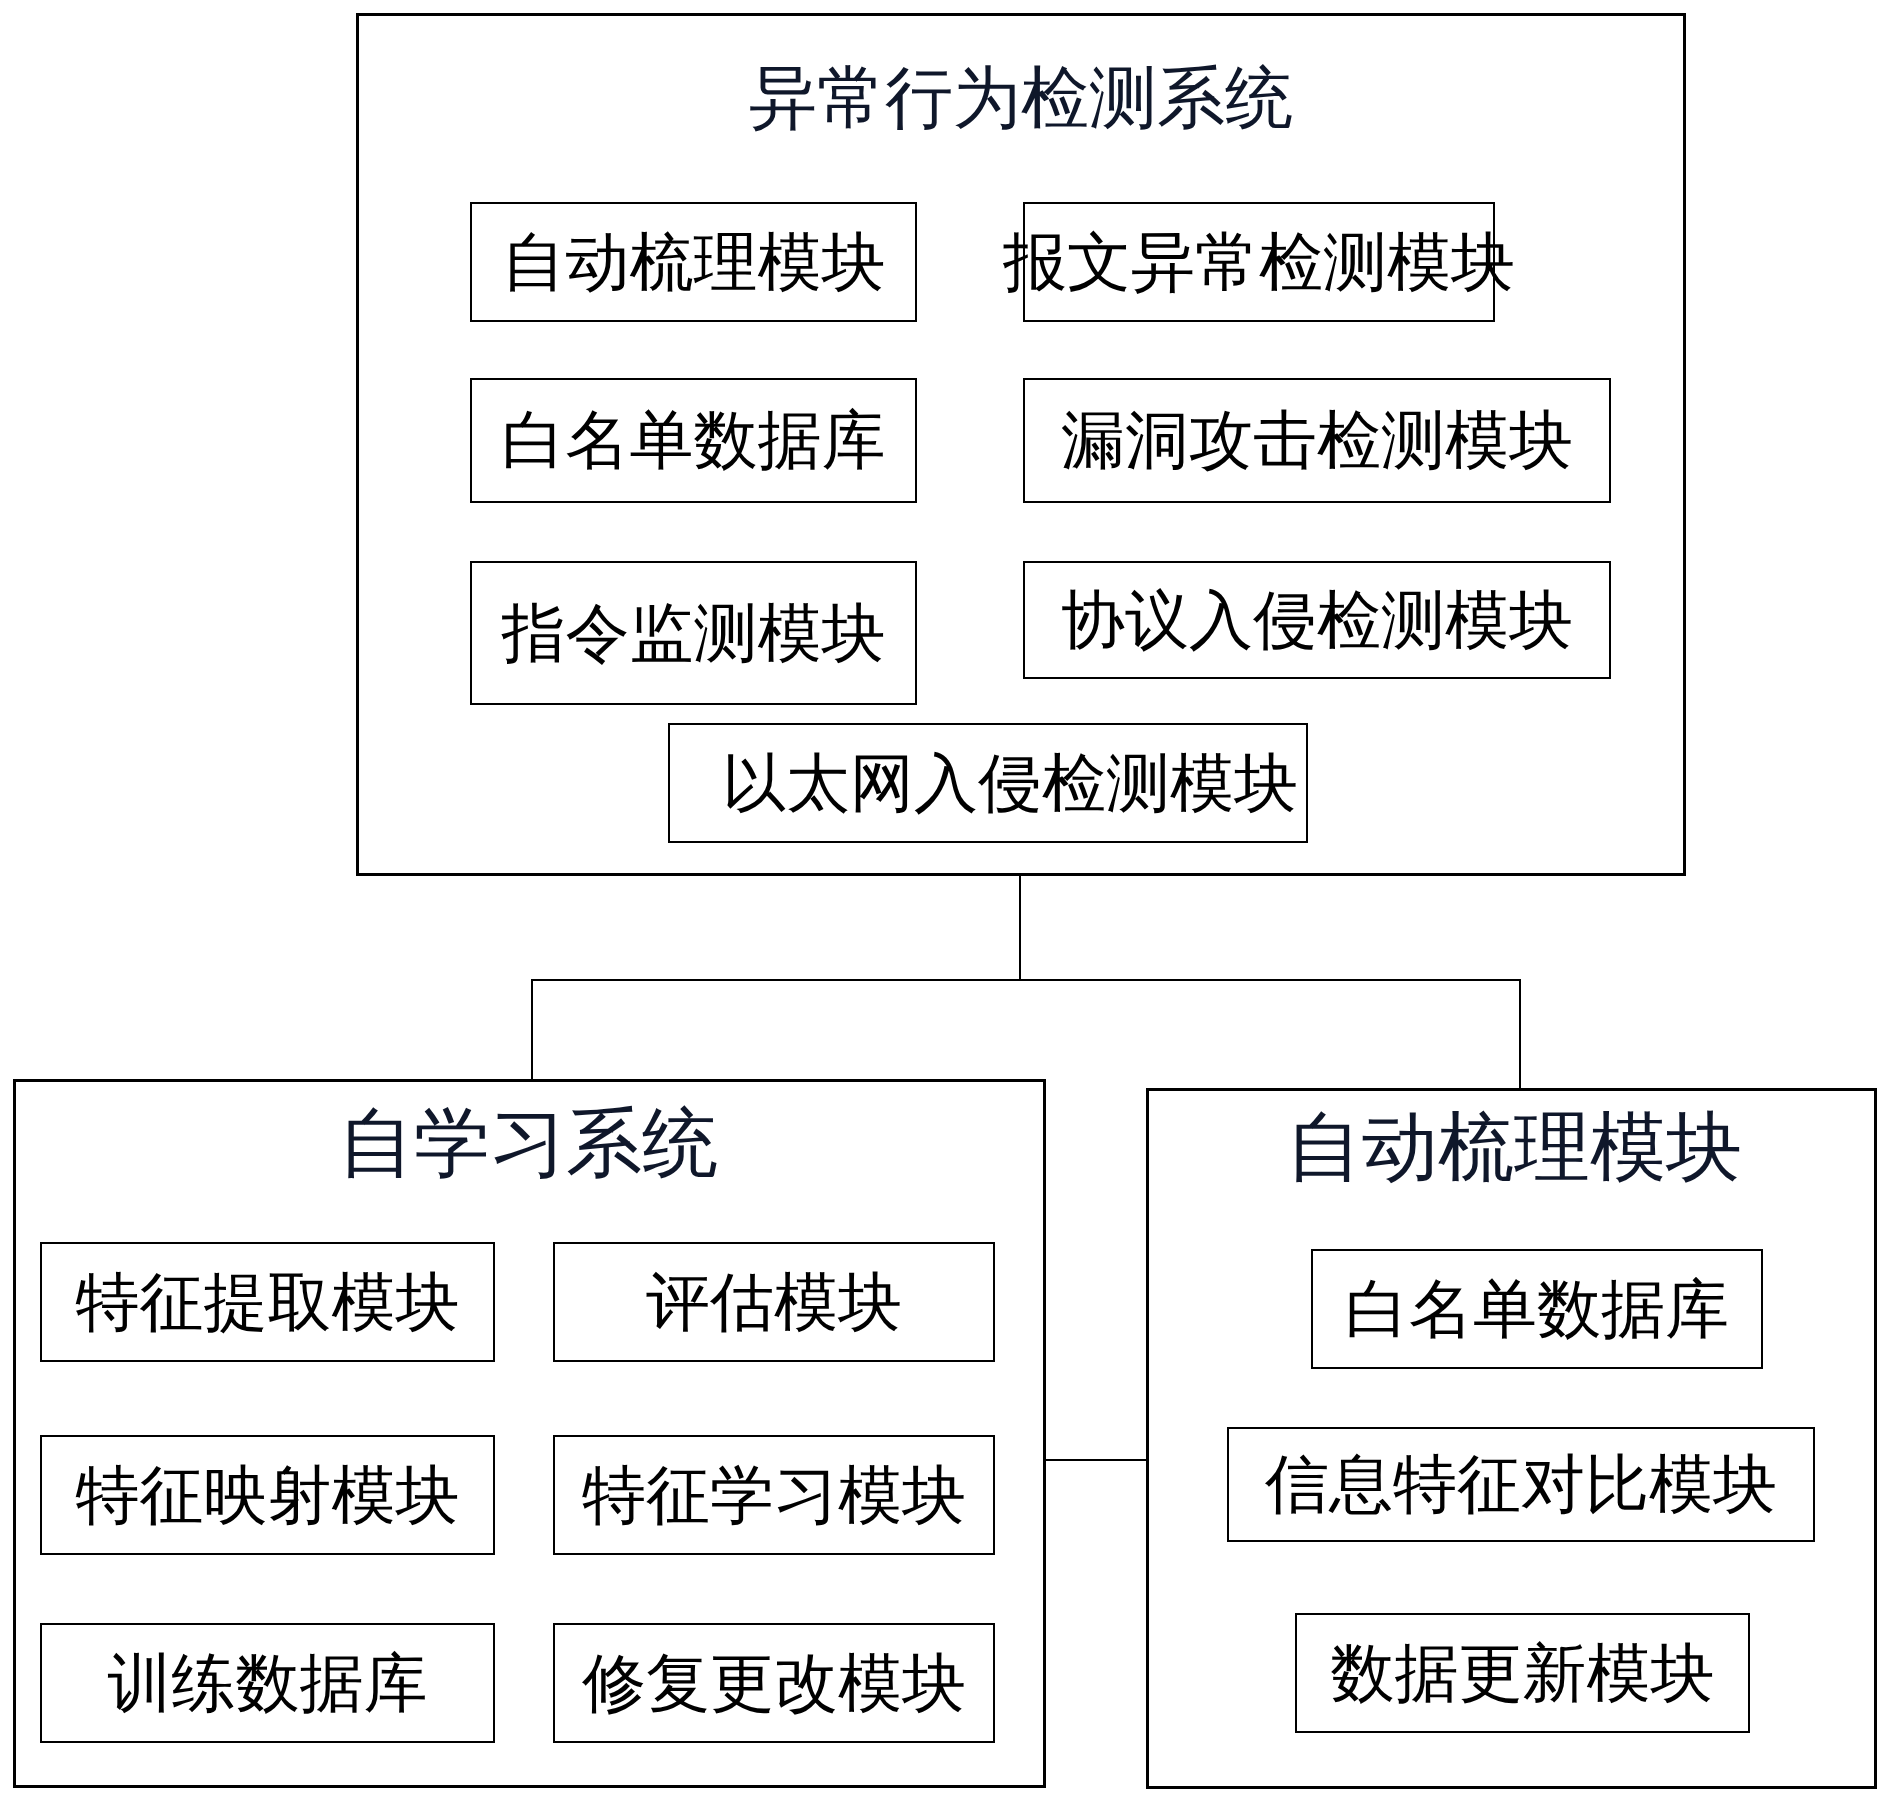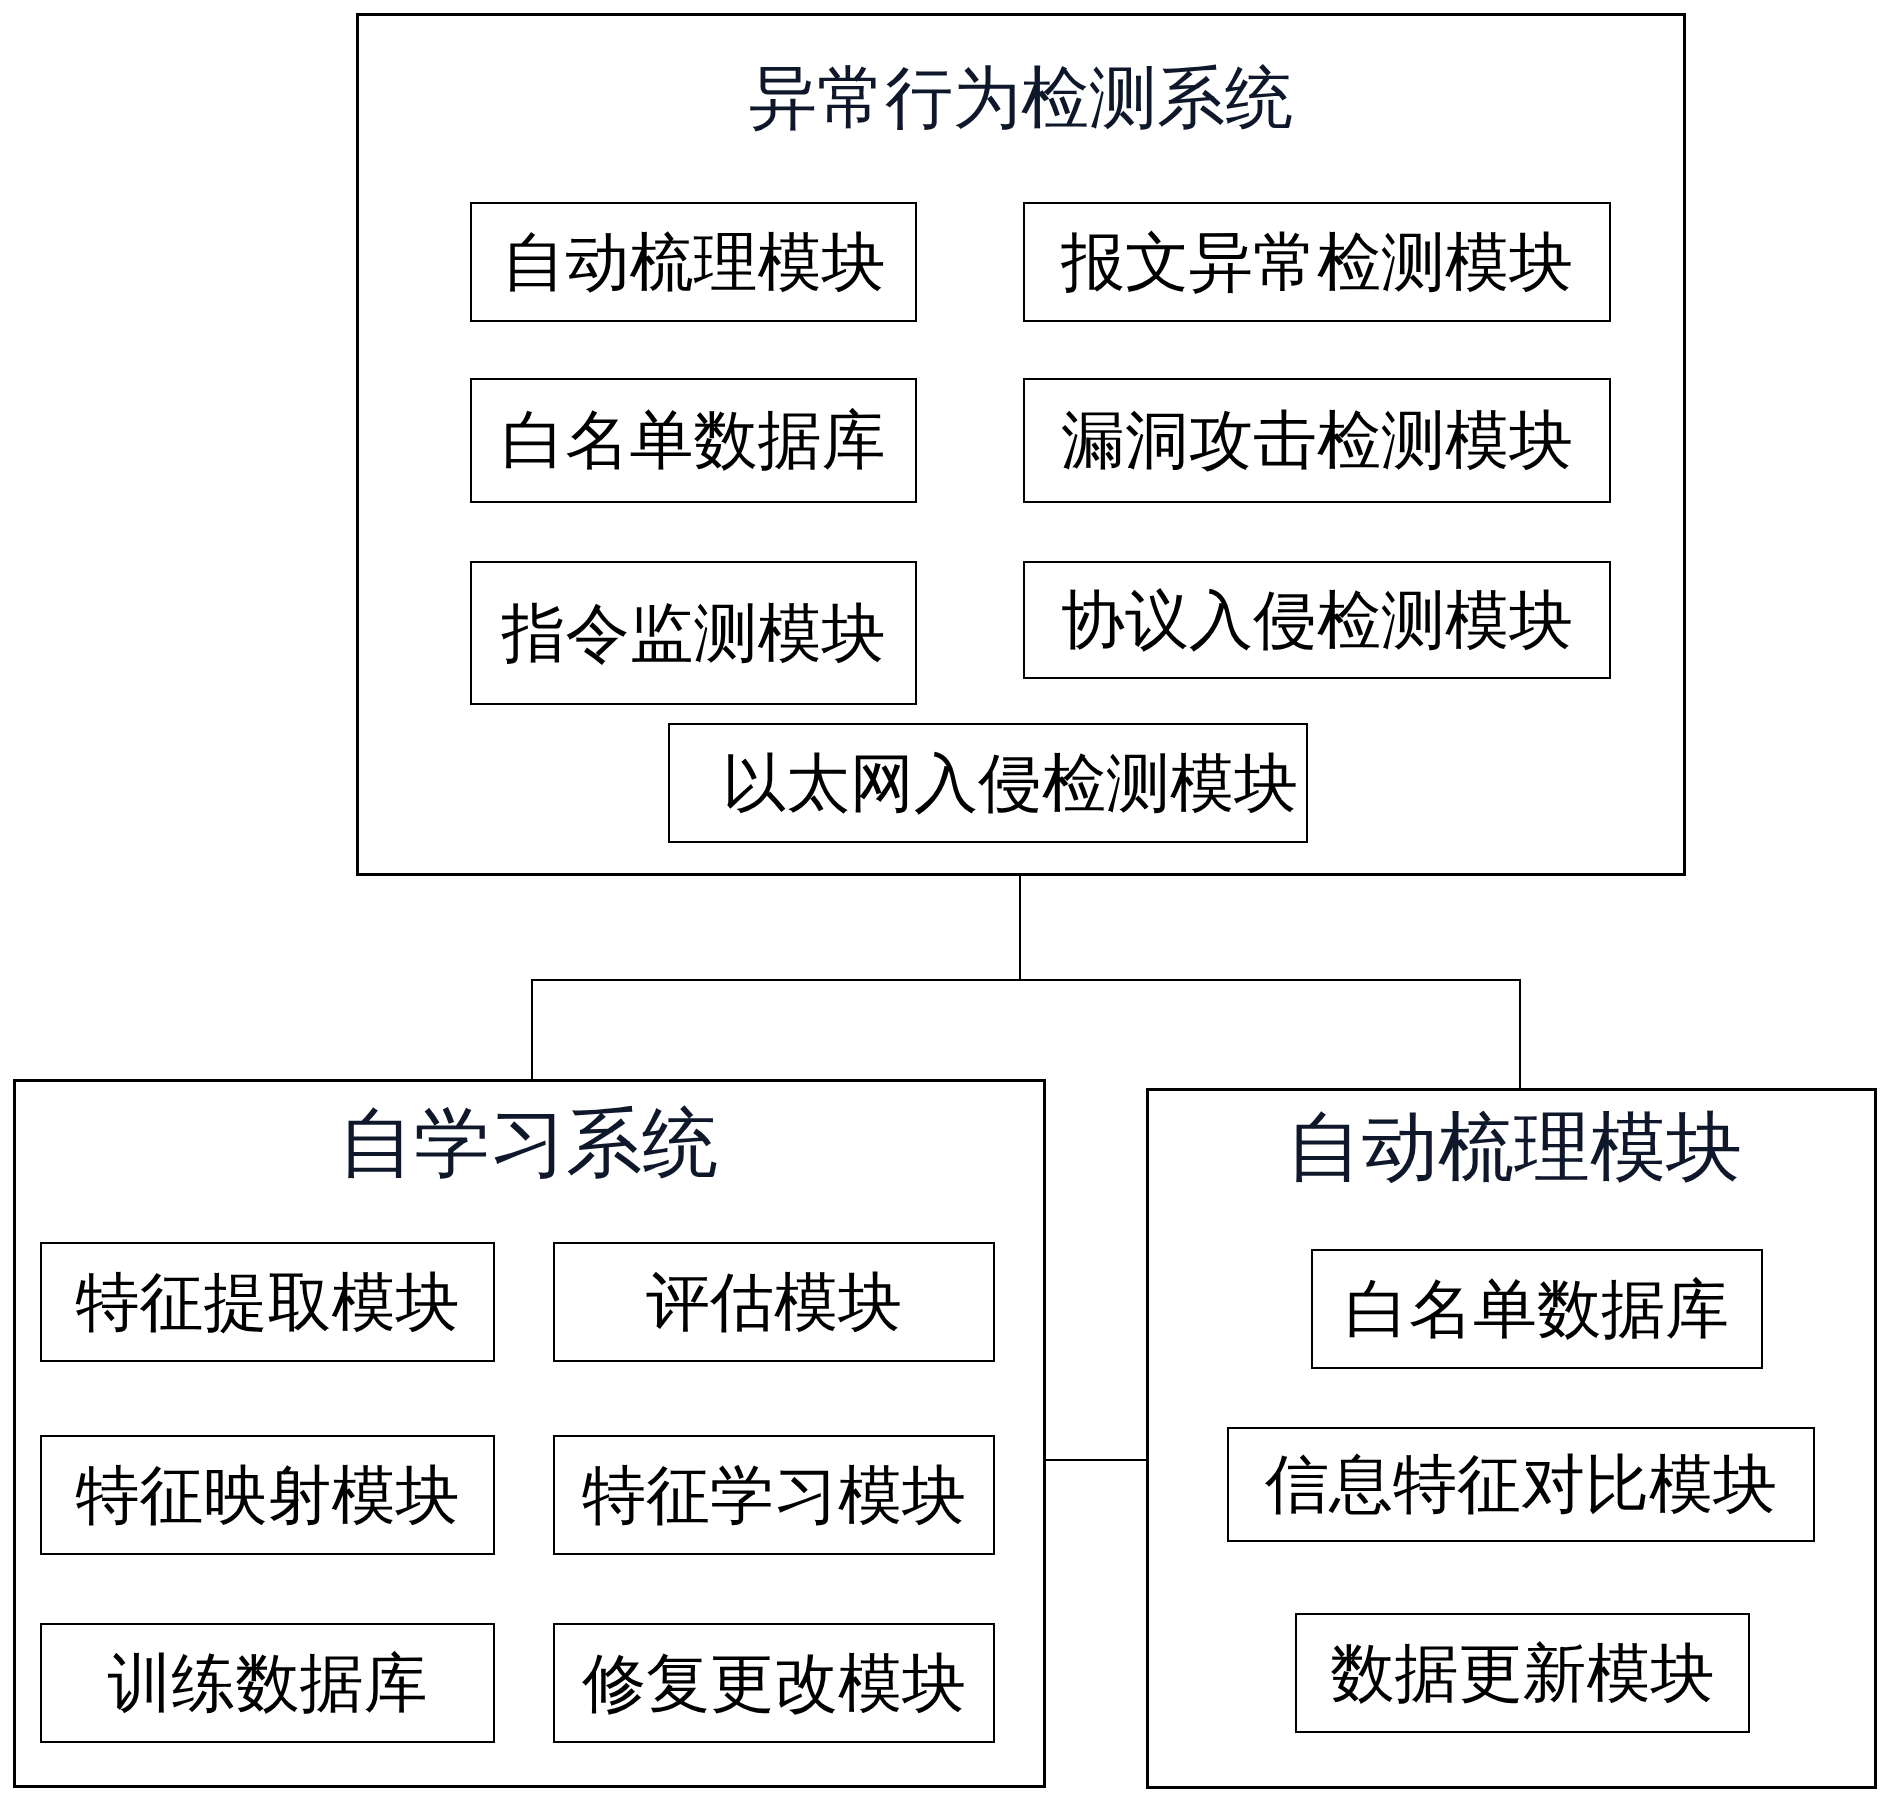--- a/index.html
+++ b/index.html
@@ -54,21 +54,21 @@
 <body>
 
 <div class="canvas">
 
   <div class="sysbox" style="left:356px; top:13px; width:1330px; height:863px;"></div>
 
   <div class="systitle" style="left:606px; top:58px; width:830px;">异常行为检测系统</div>
 
   <div class="modbox" style="left:470px; top:202px; width:447px; height:120px;">自动梳理模块</div>
 
-  <div class="modbox" style="left:1023px; top:202px; width:588px; height:120px;">报文异常检测模块</div>
+  <div class="modbox" style="left:1023px; top:202px; width:472px; height:120px;">报文异常检测模块</div>
 
   <div class="modbox" style="left:470px; top:378px; width:447px; height:125px;">白名单数据库</div>
 
   <div class="modbox" style="left:1023px; top:378px; width:588px; height:125px;">漏洞攻击检测模块</div>
 
   <div class="modbox" style="left:470px; top:561px; width:447px; height:144px;">指令监测模块</div>
 
   <div class="modbox" style="left:1023px; top:561px; width:588px; height:118px;">协议入侵检测模块</div>
 
   <div class="modbox" style="left:668px; top:723px; width:640px; height:120px;padding-left:44px;">以太网入侵检测模块</div>

